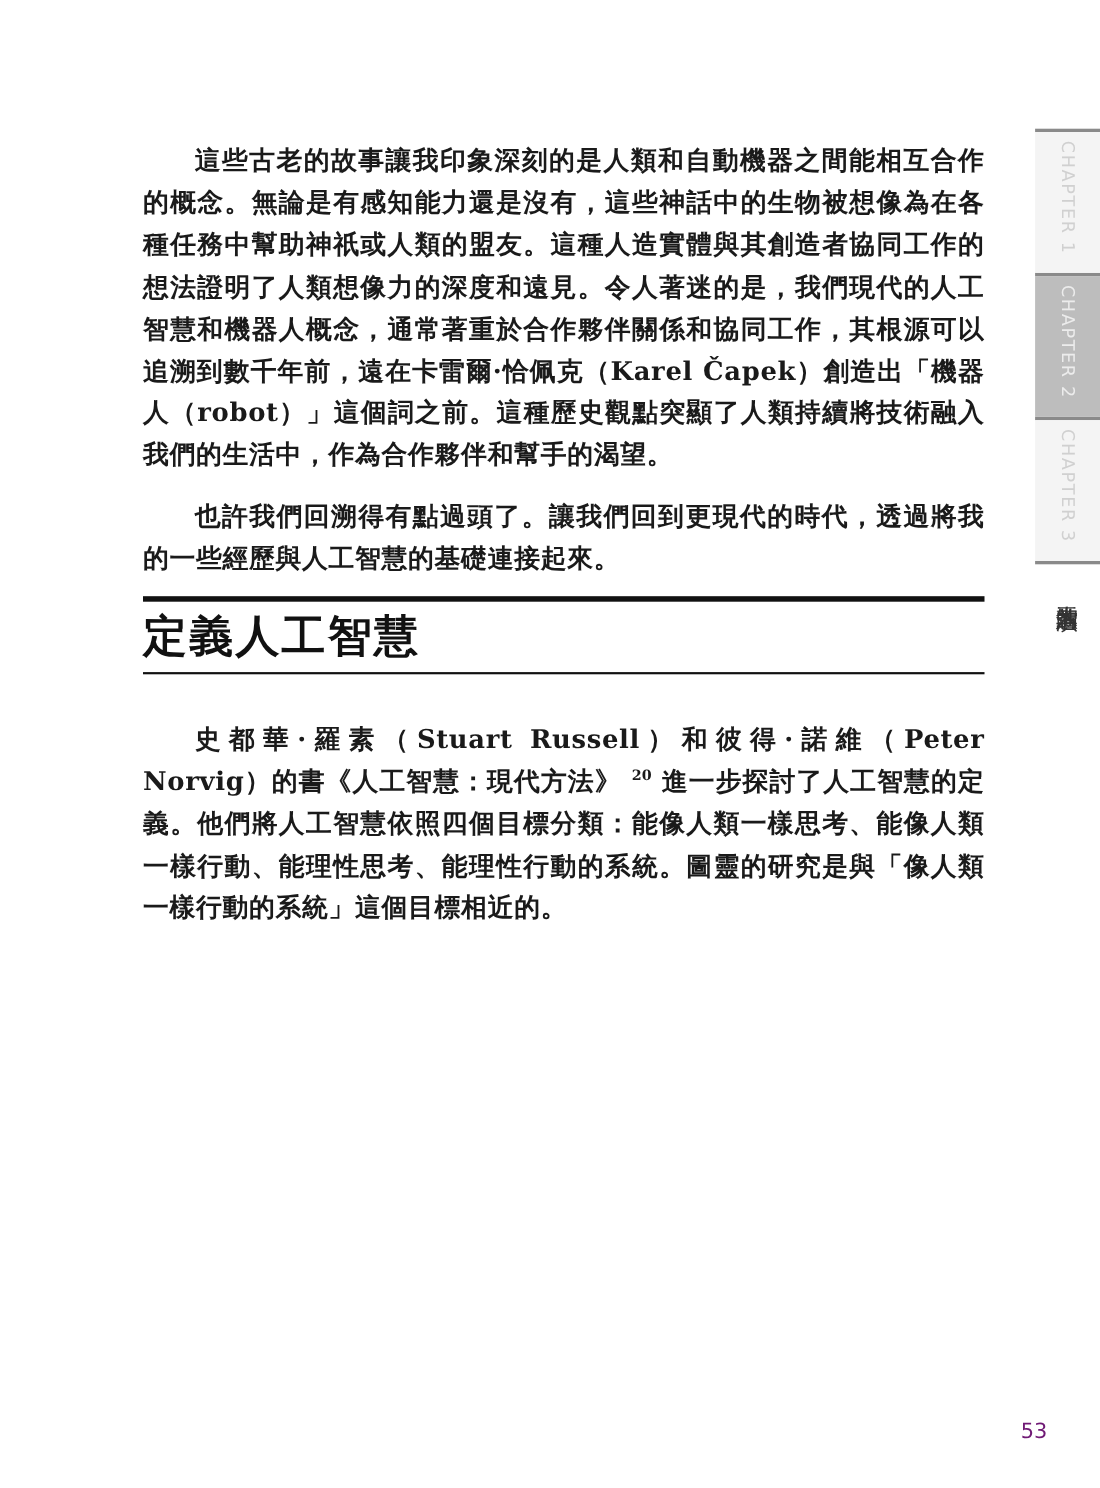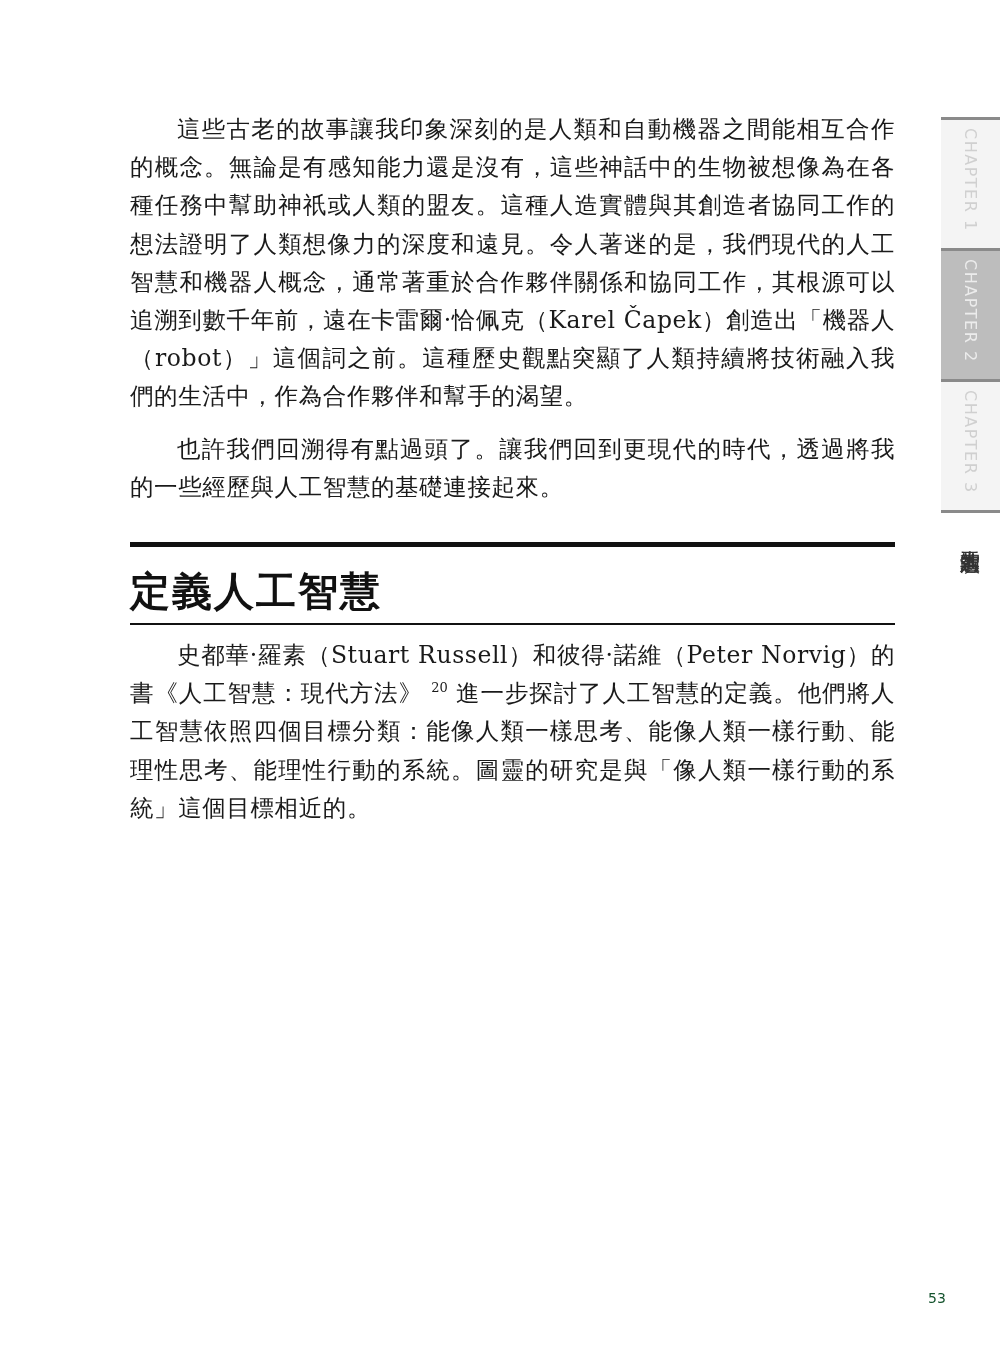--- a/index.html
+++ b/index.html
@@ -1,42 +1,42 @@
 <!DOCTYPE html>
 <html><head>
 <meta charset="utf-8">
 <style>
   html, body { margin:0; padding:0; background:#ffffff; }
   body { width:1000px; height:1353px; position:relative; overflow:hidden;
          font-family: "DejaVu Serif", "Liberation Serif", serif; color:#1a1a1a; }
   .content { position:absolute; left:130px; top:110px; width:765px; }
-  .para { font-size:23.5px; line-height:38.2px; margin:0 0 14px 0; text-align:justify;
-          letter-spacing:0.6px; text-indent:47px; }
+  .para { font-size:23.5px; line-height:38.2px; margin:17px 0 14px 0; text-align:justify;
+          letter-spacing:0.6px; text-indent:47px;font-weight:bold; }
   .para sup { font-size:13px; vertical-align:super; line-height:0; letter-spacing:0; }
   .section { position:absolute; left:130px; top:542px; width:765px; }
   .rule-thick { height:5px; background:#111; }
   .section-title { font-family:"DejaVu Serif", "Liberation Serif", serif; font-weight:bold;
-                   font-size:40px; line-height:60px; margin:14px 0 2px 0; letter-spacing:2px; color:#111; }
+                   font-size:40px; line-height:60px; margin:2px 0 2px 0; letter-spacing:2px; color:#111; }
   .rule-thin { height:2px; background:#111; }
   .content2 { position:absolute; left:130px; top:636px; width:765px; }
 
   .tabs { position:absolute; left:941px; top:117px; width:59px; }
   .tab-sep { height:3px; background:#8a8a8a; }
   .tab { height:128px; background:#f4f4f4; position:relative; }
   .tab.active { background:#bdbdbd; }
   .tab-label { position:absolute; left:50%; top:8px; transform:translateX(-50%);
                writing-mode:vertical-rl; font-family:"DejaVu Sans", "Liberation Sans", sans-serif;
                font-size:16px; letter-spacing:1.5px; color:#d0d0d0; white-space:nowrap; }
   .tab.active .tab-label { color:#ececec; }
   .chapter-title-wrap { position:absolute; left:941px; top:535px; width:59px; height:160px;
                         display:flex; justify-content:center; }
   .chapter-title-wrap span { writing-mode:vertical-rl; font-family:"DejaVu Sans", "Liberation Sans", sans-serif;
                         font-size:20px; line-height:22px; letter-spacing:0.5px; color:#333; }
   .page-number { position:absolute; left:928px; top:1290px; font-family:"DejaVu Sans", "Liberation Sans", sans-serif;
-                 font-size:14px; color:#14532d; }
+                 font-size:19px; color:#701a75; }
 </style>
 </head>
 <body>
 
 <div class="content">
   <p class="para">這些古老的故事讓我印象深刻的是人類和自動機器之間能相互合作的概念。無論是有感知能力還是沒有，這些神話中的生物被想像為在各種任務中幫助神祇或人類的盟友。這種人造實體與其創造者協同工作的想法證明了人類想像力的深度和遠見。令人著迷的是，我們現代的人工智慧和機器人概念，通常著重於合作夥伴關係和協同工作，其根源可以追溯到數千年前，遠在卡雷爾·恰佩克（Karel Čapek）創造出「機器人（robot）」這個詞之前。這種歷史觀點突顯了人類持續將技術融入我們的生活中，作為合作夥伴和幫手的渴望。</p>
   <p class="para">也許我們回溯得有點過頭了。讓我們回到更現代的時代，透過將我的一些經歷與人工智慧的基礎連接起來。</p>
 </div>
 
 <div class="section">

